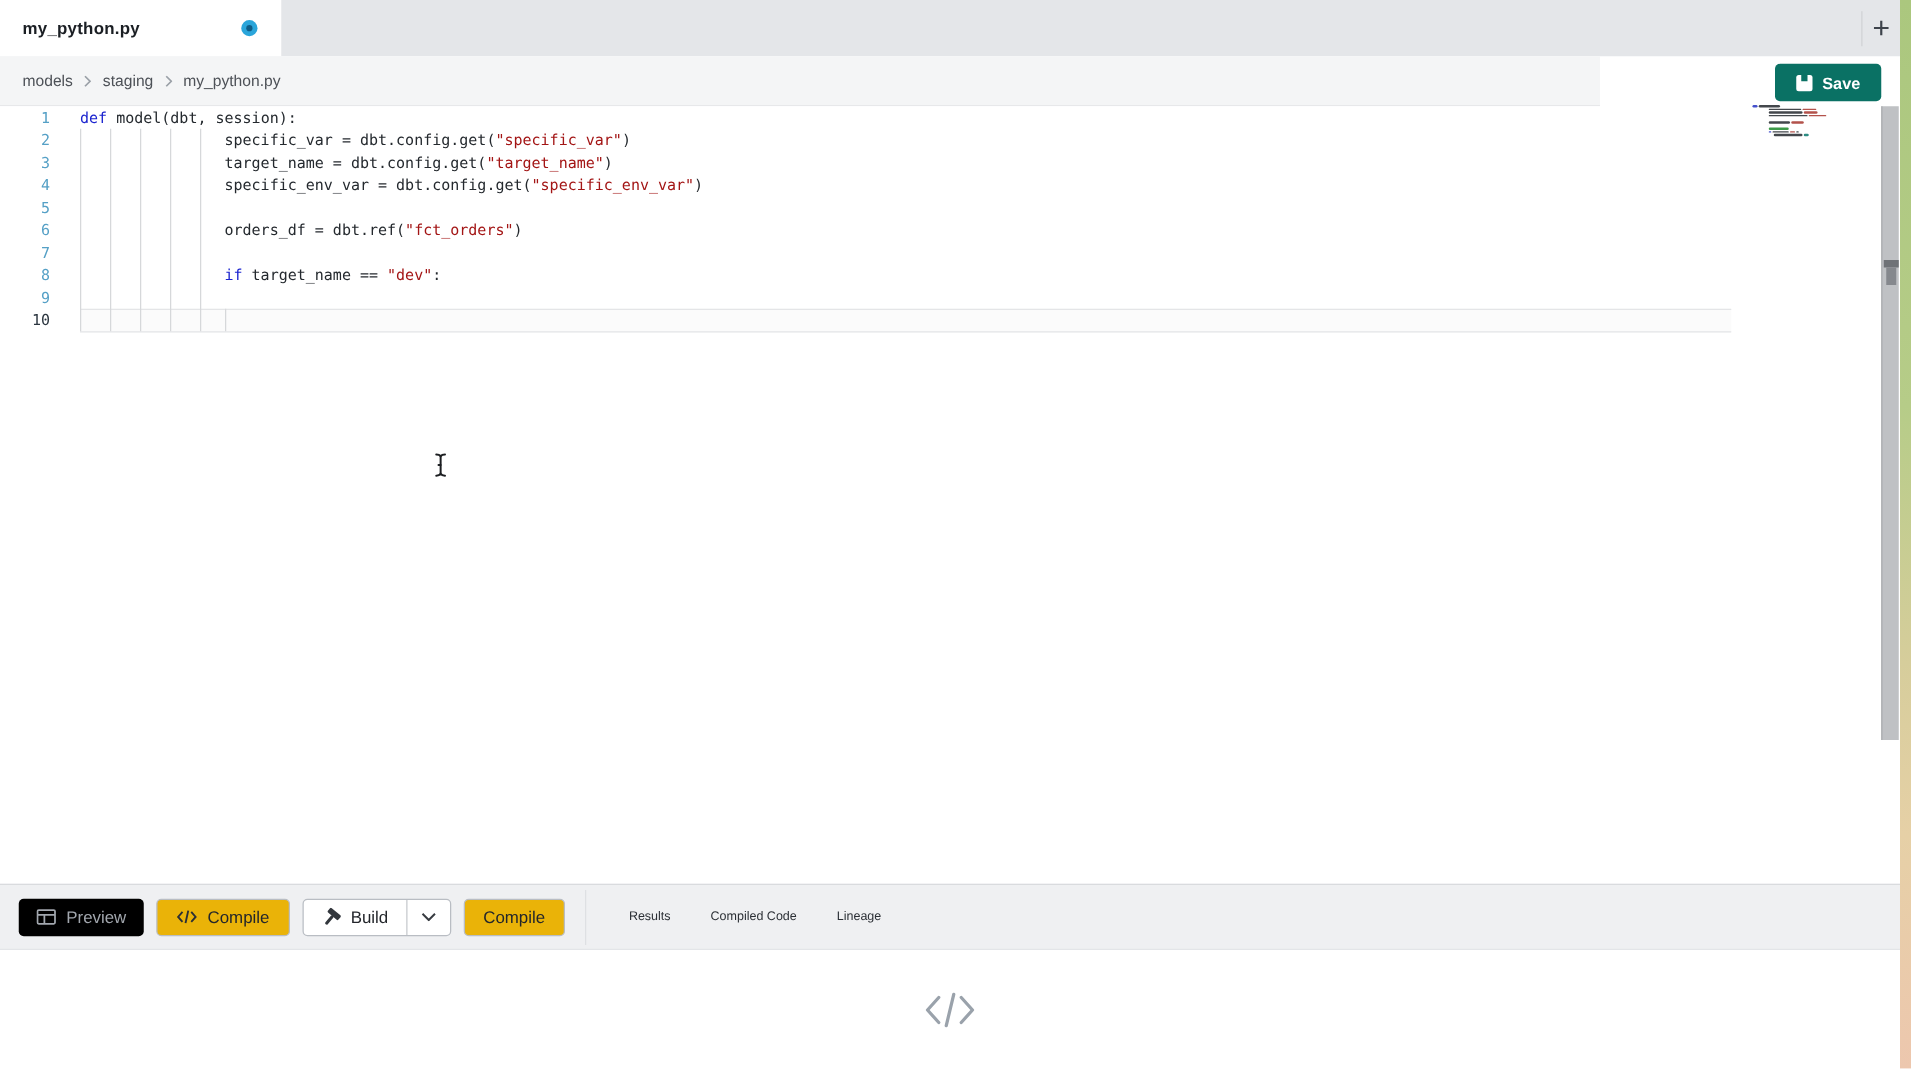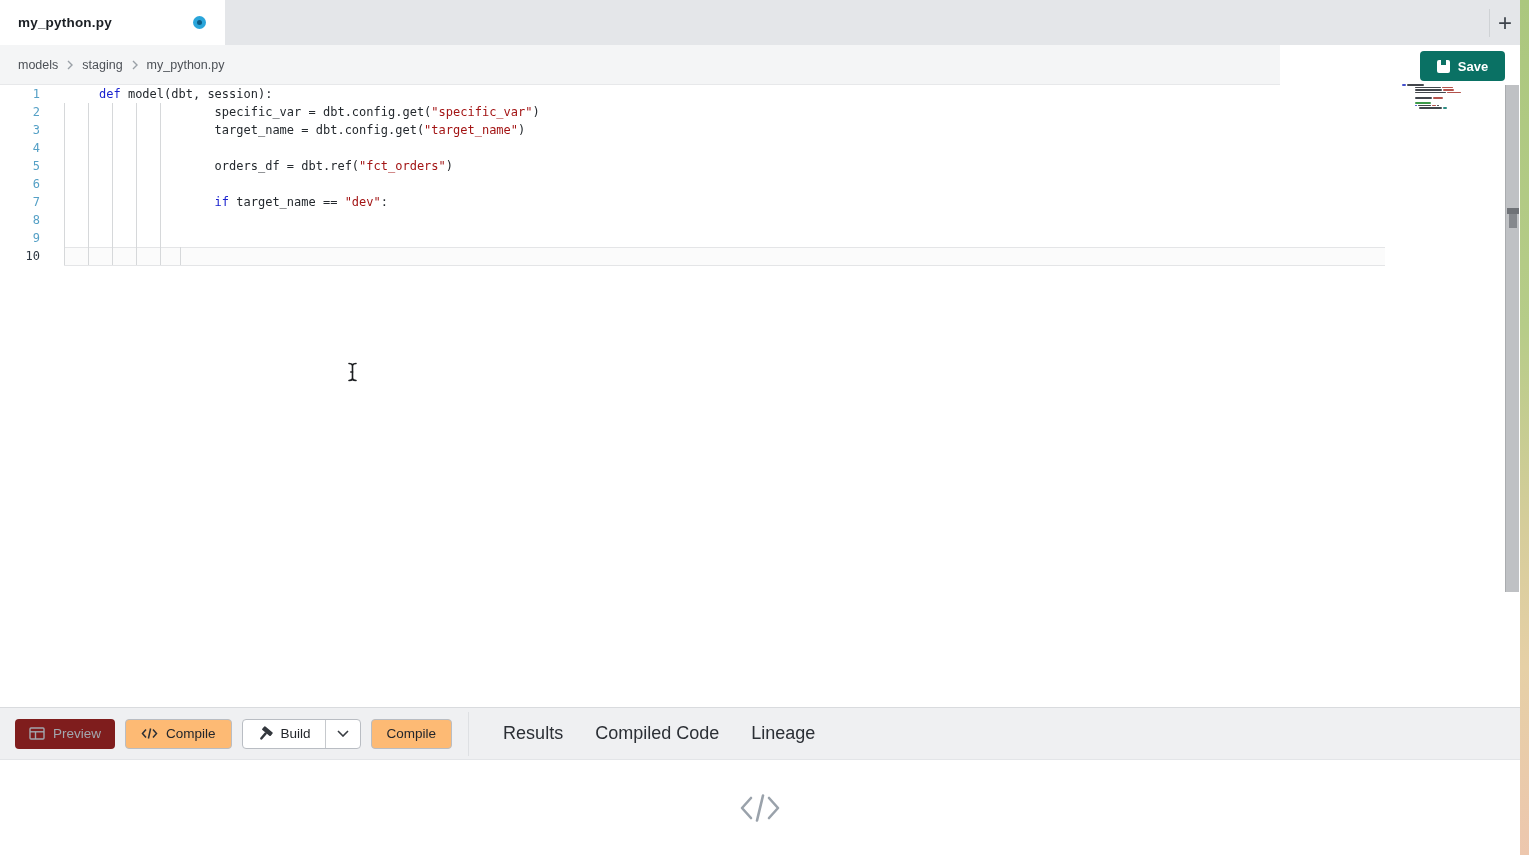--- a/index.html
+++ b/index.html
@@ -33,50 +33,50 @@
   .editor{position:absolute;left:0;top:85px;width:1520px;height:622px;background:#fff;
           font-family:"DejaVu Sans Mono",monospace;font-size:12px;line-height:18px}
   .gutter{position:absolute;left:0;top:0;width:40px}
   .gutter .ln{height:18px;text-align:right;color:var(--lineno)}
   .gutter .ln.active{color:var(--lineno-active)}
   .activeline{position:absolute;left:64px;top:162px;width:1321px;height:19px;background:#fbfbfb;border-top:1px solid #e4e5e7;border-bottom:1px solid #e4e5e7}
   .guide{position:absolute;top:18px;width:1px;height:162px;background:var(--guide)}
   .guide.x0{left:64px}.guide.x1{left:88px}.guide.x2{left:112px}.guide.x3{left:136px}.guide.x4{left:160px}
   .guide.extra{left:180px;top:162px;height:18px}
   .codelines{position:absolute;left:0;top:0;right:60px}
-  .code-line{height:18px;white-space:pre;padding-left:99px;color:var(--plain)}
+  .code-line{height:18px;white-space:pre;padding-left:64px;color:var(--plain)}
   .tok-kw{color:var(--kw)} .tok-st{color:var(--str)} .tok-cm{color:var(--com)} .tok-nu{color:var(--num)}
   .tok-br{background:#e7eef4;outline:1px solid #a9bccb;border-radius:1px}
   .caret{display:inline-block;width:2px;height:13px;background:#15171a;vertical-align:-2px}
 
   
   .minimap{position:absolute;left:1402px;top:84px;width:64px}
   .mm-row{display:flex;height:1.6px;margin-bottom:1px;gap:1px}
   .mm-seg{height:100%;border-radius:1px}
   .mm-d{background:#43474c}.mm-r{background:#b3524b}.mm-b{background:#4450cc}.mm-g{background:#3d9a49}.mm-t{background:#2d8c83}
 
   
   .scrolltrack{position:absolute;left:1505px;top:85px;width:14px;height:507px;background:#bfc1c4;border-left:1px solid #aaacaf}
   .scrollthumb{position:absolute;left:0;top:123px;width:14px}
   .scrollthumb .bar{width:12px;height:6px;margin:0 auto;background:#6f7277}
   .scrollthumb .stem{width:8px;height:14px;margin:0 auto;background:#85888d}
 
   
   .toolbar{position:absolute;left:0;top:707px;width:1520px;height:53px;background:#eff0f2;border-top:1px solid #d9dbde;border-bottom:1px solid #e3e5e8;display:flex;align-items:center;padding-left:15px}
   .btn{height:30px;display:flex;align-items:center;gap:8px;border-radius:4px;font-size:13.5px;cursor:pointer}
-  .btn.disabled{background:#7f1d1d;color:#a2a7ae;padding:0 14px;cursor:default}
-  .btn.outline{background:#fdba74;border:1px solid #b9bdc3;color:#23262b;padding:0 15px}
+  .btn.disabled{background:#000000;color:#a2a7ae;padding:0 14px;cursor:default}
+  .btn.outline{background:#eab308;border:1px solid #b9bdc3;color:#23262b;padding:0 15px}
   .splitbtn{height:30px;display:flex;align-items:stretch;background:#fff;border:1px solid #b9bdc3;border-radius:4px;overflow:hidden;margin-left:10px}
   .splitbtn .main{display:flex;align-items:center;gap:8px;padding:0 14px;font-size:13.5px;color:#23262b;cursor:pointer}
   .splitbtn .divider{width:1px;background:#c6c9cd}
   .splitbtn .chev{width:34px;display:flex;align-items:center;justify-content:center;cursor:pointer}
   .gap10{margin-left:10px}
   .toolbar-sep{width:1px;height:44px;background:#dee0e3;margin:0 18px 0 16px;align-self:center}
   .paneltabs{display:flex;height:100%}
-  .ptab{position:relative;display:flex;align-items:center;padding:0 16px;font-size:18px;color:#2b2f35;cursor:pointer}
+  .ptab{position:relative;display:flex;align-items:center;padding:0 16px;font-size:10px;color:#2b2f35;cursor:pointer}
   .ptab.active .underline{position:absolute;left:0;right:0;bottom:3px;height:4px;background:var(--tab-underline)}
 
   
   .bottompanel{position:absolute;left:0;top:760px;width:1520px;height:95px;background:#fff;display:flex;align-items:center;justify-content:center}
 
   
   .edgestrip{position:absolute;right:0;top:0;width:9px;height:855px;
     background:linear-gradient(180deg,#abc77e 0%,#b6cc88 38%,#d6cd9b 62%,#e6d0a6 78%,#edc7ae 100%)}
 
   
@@ -138,20 +138,21 @@
         <div class="ln">6</div>
         <div class="ln">7</div>
         <div class="ln">8</div>
         <div class="ln">9</div>
         <div class="ln active">10</div>
       </div>
     <div class="codelines">
         <div class="code-line"><span class="tok-kw">def</span><span class="tok-pl"> model(dbt, session):</span></div>
         <div class="code-line"><span class="tok-pl">                specific_var = dbt.config.get(</span><span class="tok-st">"specific_var"</span><span class="tok-pl">)</span></div>
         <div class="code-line"><span class="tok-pl">                target_name = dbt.config.get(</span><span class="tok-st">"target_name"</span><span class="tok-pl">)</span></div>
+        <div class="code-line"><span class="tok-pl">                specific_env_var = dbt.config.get(</span><span class="tok-st">"specific_env_var"</span><span class="tok-pl">)</span></div>
         <div class="code-line"></div>
         <div class="code-line"><span class="tok-pl">                orders_df = dbt.ref(</span><span class="tok-st">"fct_orders"</span><span class="tok-pl">)</span></div>
         <div class="code-line"></div>
         <div class="code-line"><span class="tok-pl">                </span><span class="tok-kw">if</span><span class="tok-pl"> target_name == </span><span class="tok-st">"dev"</span><span class="tok-pl">:</span></div>
       </div>
   </div>
 
   <div class="minimap">
       <div class="mm-row" style="padding-left: 0px;">
         <div class="mm-seg mm-b" style="width: 4px;"></div>

